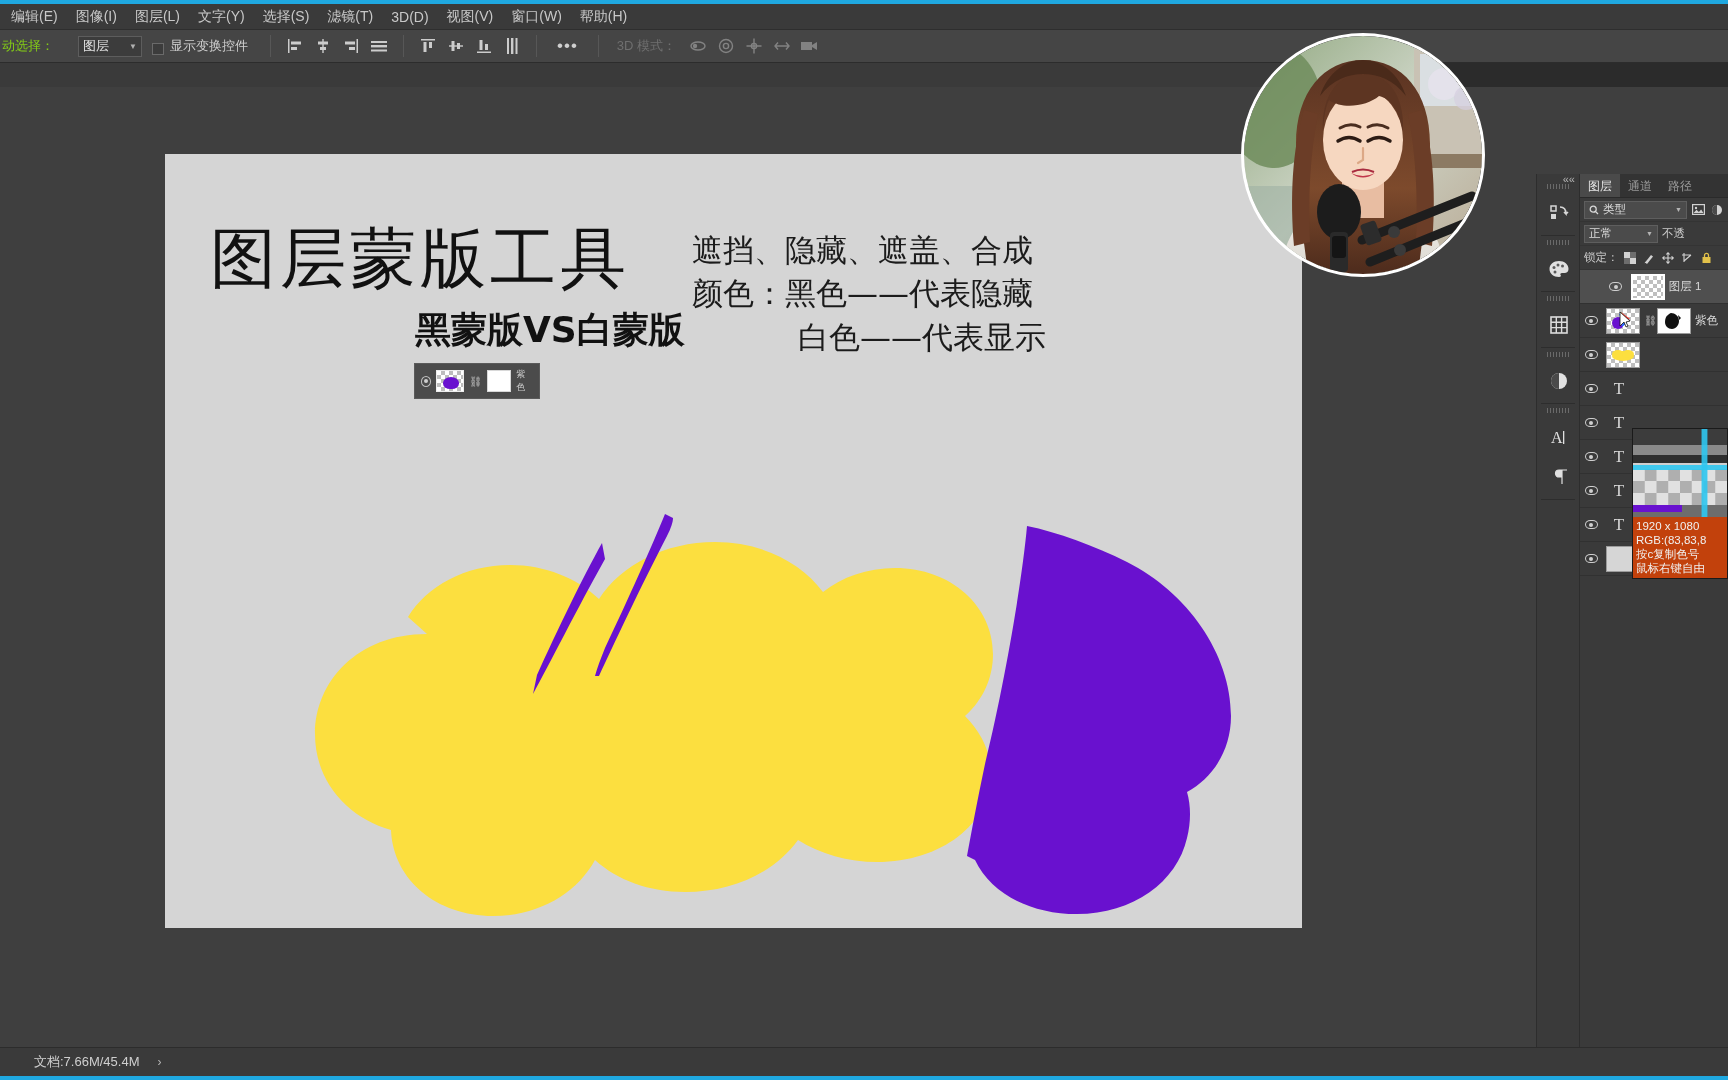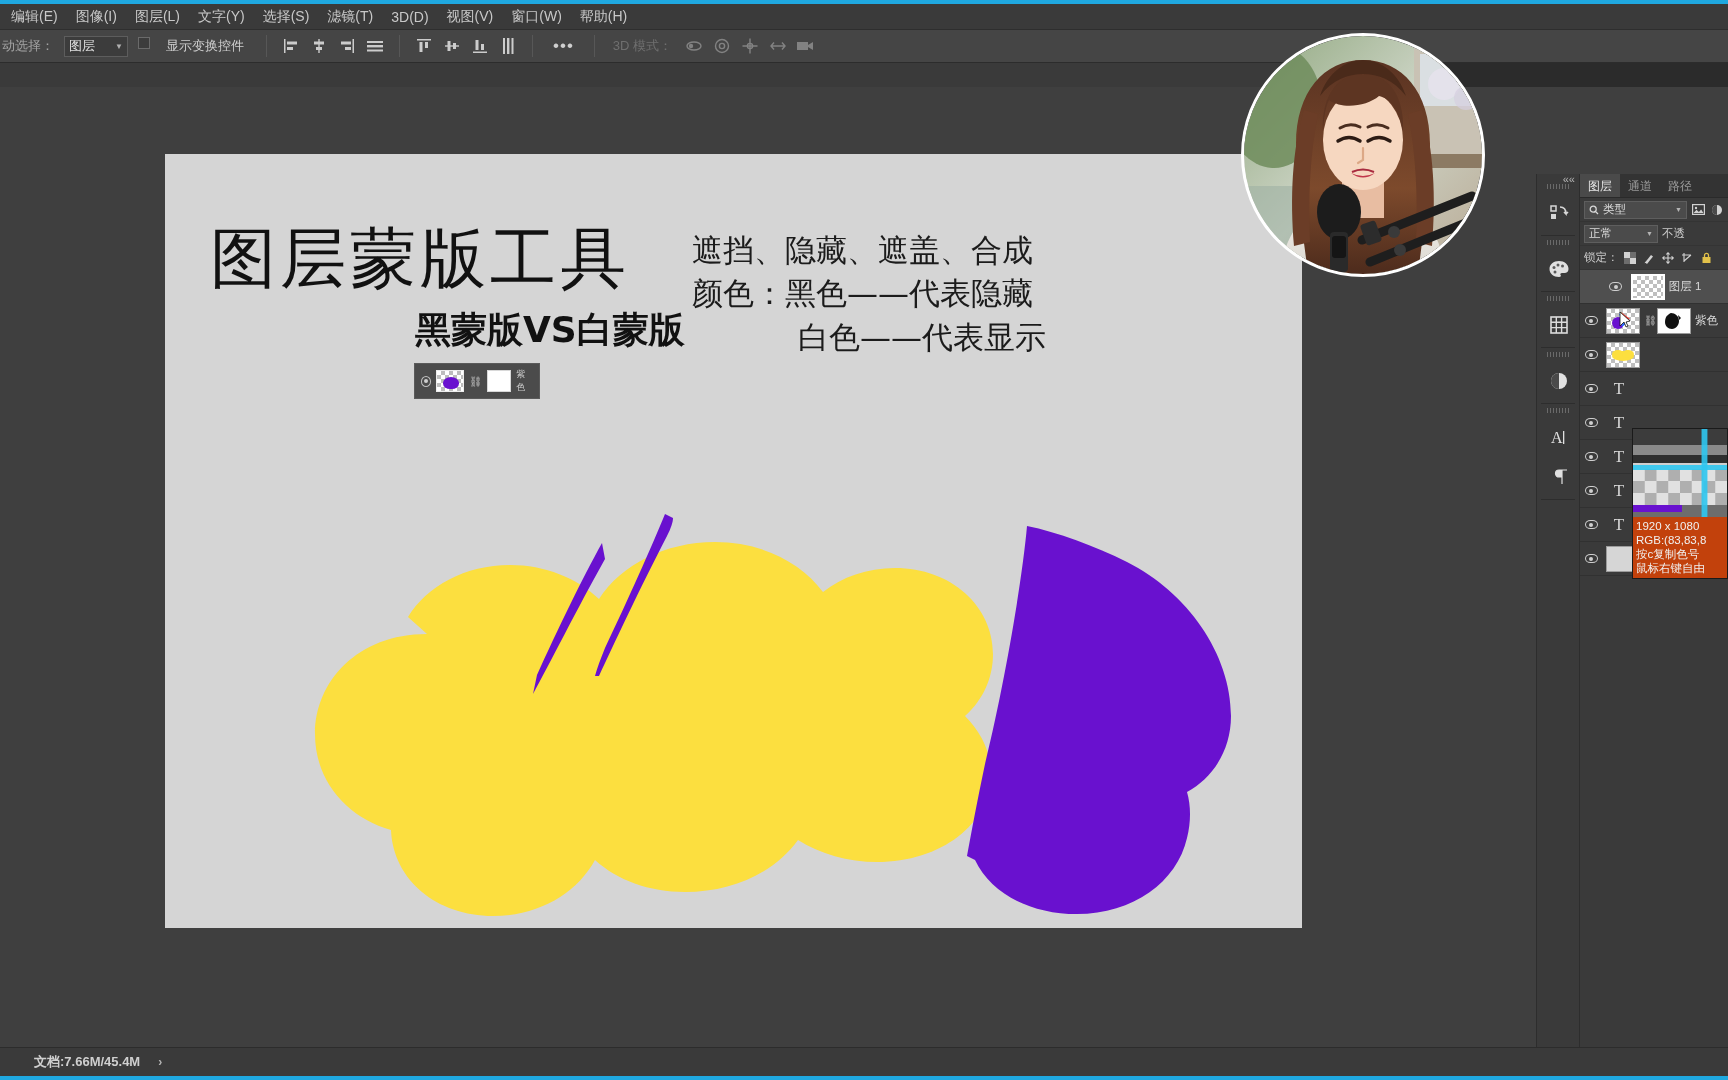--- a/index.html
+++ b/index.html
@@ -40,31 +40,31 @@
 
   
   .optionsbar {
     position: absolute; left: 0; top: 30px;
     width: 1728px; height: 33px;
     background: #454545;
     display: flex; align-items: center;
     border-bottom: 1px solid #2c2c2c;
     padding-left: 2px;
   }
-  .opt-label { color: #a3a3a3; font-size: 13px; margin-right: 10px; white-space: nowrap; }
+  .opt-label { color: #84cc16; font-size: 13px; margin-right: 24px; white-space: nowrap; }
   .opt-select {
     background: #3c3c3c; border: 1px solid #5d5d5d;
     color: #e2e2e2; font-size: 13px;
     height: 21px; width: 64px;
     display: flex; align-items: center; justify-content: space-between;
     padding: 0 4px; margin-right: 10px;
   }
   .opt-select .caret { font-size: 8px; color: #b0b0b0; }
   .opt-check {
-    display: flex; align-items: flex-start; gap: 16px;
+    display: flex; align-items: flex-end; gap: 6px;
     color: #d0d0d0; font-size: 13px; margin-right: 12px;
     white-space: nowrap;
   }
   .cbox { width: 12px; height: 12px; background: #3c3c3c; border: 1px solid #6a6a6a; }
   .vsep { width: 1px; height: 22px; background: #575757; margin: 0 10px; }
   .align-btn {
     width: 26px; height: 24px;
     display: flex; align-items: center; justify-content: center;
     margin: 0 1px;
   }
@@ -261,21 +261,21 @@
   .tt-text { color: #f0f0f0; font-size: 11.5px; line-height: 1.22; padding: 2px 3px 3px; }
   .tt-text div { white-space: nowrap; overflow: hidden; }
 
   
   .statusbar {
     position: absolute; left: 0; bottom: 4px;
     width: 1728px; height: 29px;
     background: #3a3a3a;
     border-top: 1px solid #2c2c2c;
     display: flex; align-items: center;
-    padding-left: 34px; gap: 18px; font-weight: bold;
+    padding-left: 34px; gap: 18px;
   }
   .status-text { color: #cfcfcf; font-size: 13px; white-space: nowrap; }
   .status-caret { color: #b5b5b5; font-size: 12px; }
   .bottom-accent {
     position: absolute; left: 0; bottom: 0;
     width: 1728px; height: 4px; background: #1fa8e0;
   }
 
   
   .webcam {

